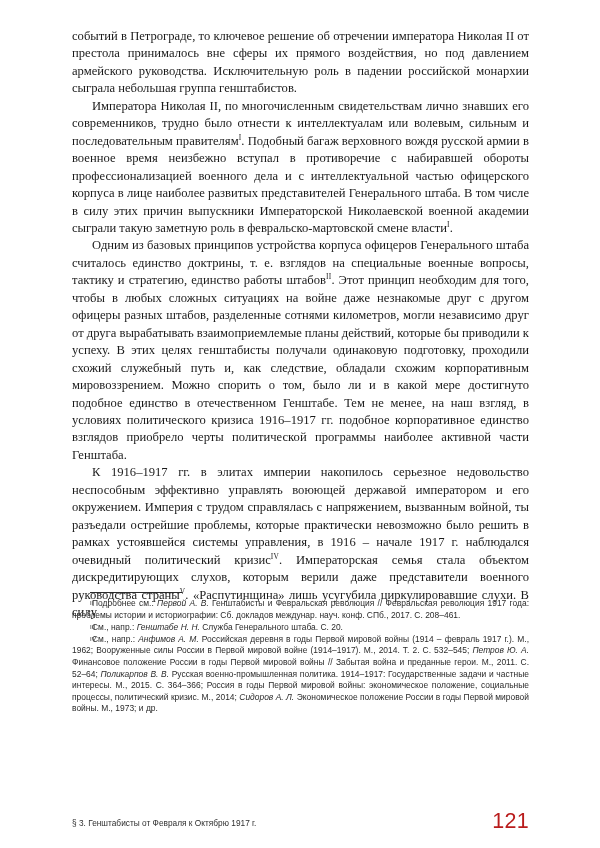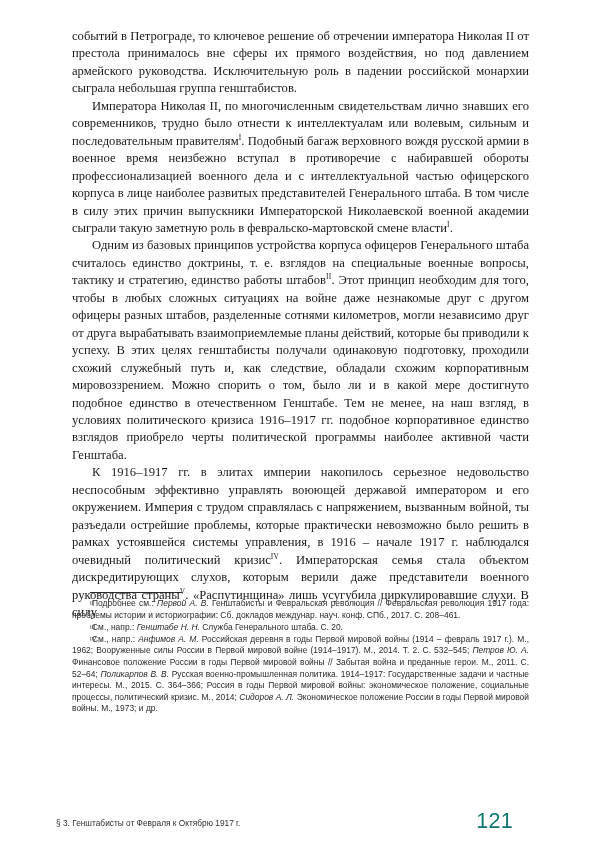--- a/index.html
+++ b/index.html
@@ -88,40 +88,40 @@
     letter-spacing: 0.2px;
     color: #2b2b2b;
   }
   .fn-item i, .fn-item em {
     font-style: italic;
   }
 
   
   .footer {
     position: absolute;
-    left: 56px;
+    left: 72px;
     top: 810px;
     width: 457px;
     display: flex;
     align-items: flex-end;
     justify-content: space-between;
   }
   .footer-title {
     font-family: "Liberation Sans", "DejaVu Sans", sans-serif;
     font-size: 8.3px;
     line-height: 11px;
     color: #2e2e2e;
     letter-spacing: 0.01px;
     padding-bottom: 3px;
   }
   .page-number {
     font-family: "Liberation Sans", "DejaVu Sans", sans-serif;
     font-size: 21.5px;
     line-height: 22px;
-    color: #0f766e;
+    color: #b91c1c;
     letter-spacing: 0.3px;
   }
 </style>
 </head>
 <body>
 
 <div class="page">
 
   <div class="body-block">
 

